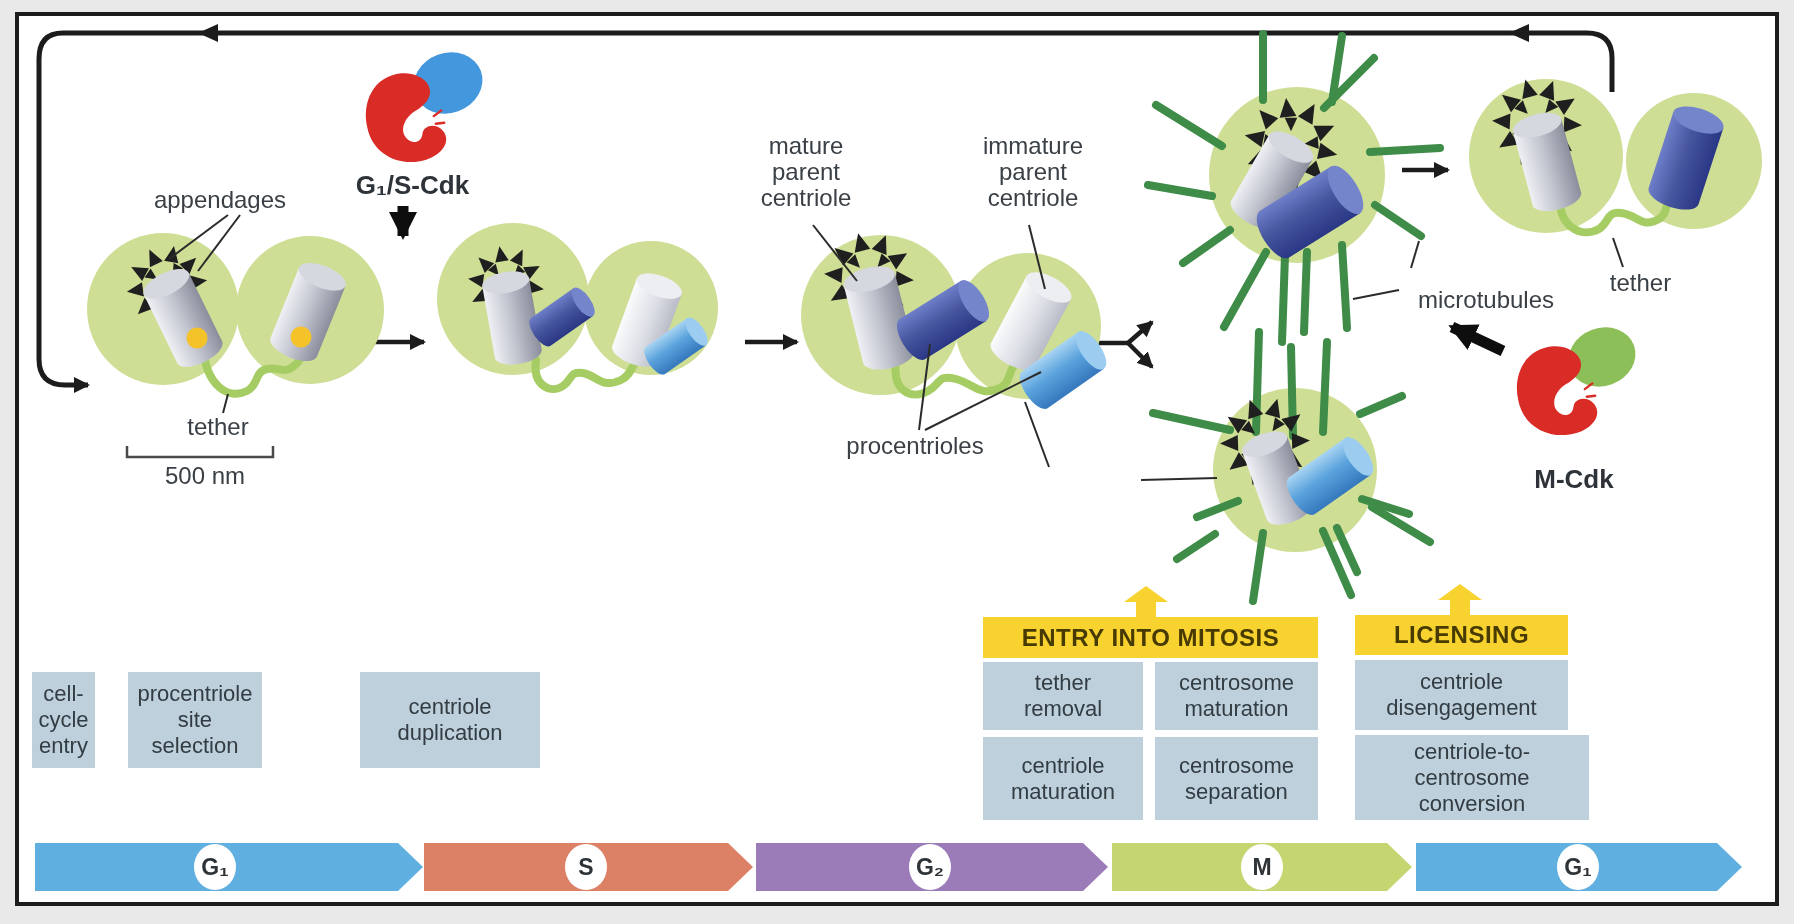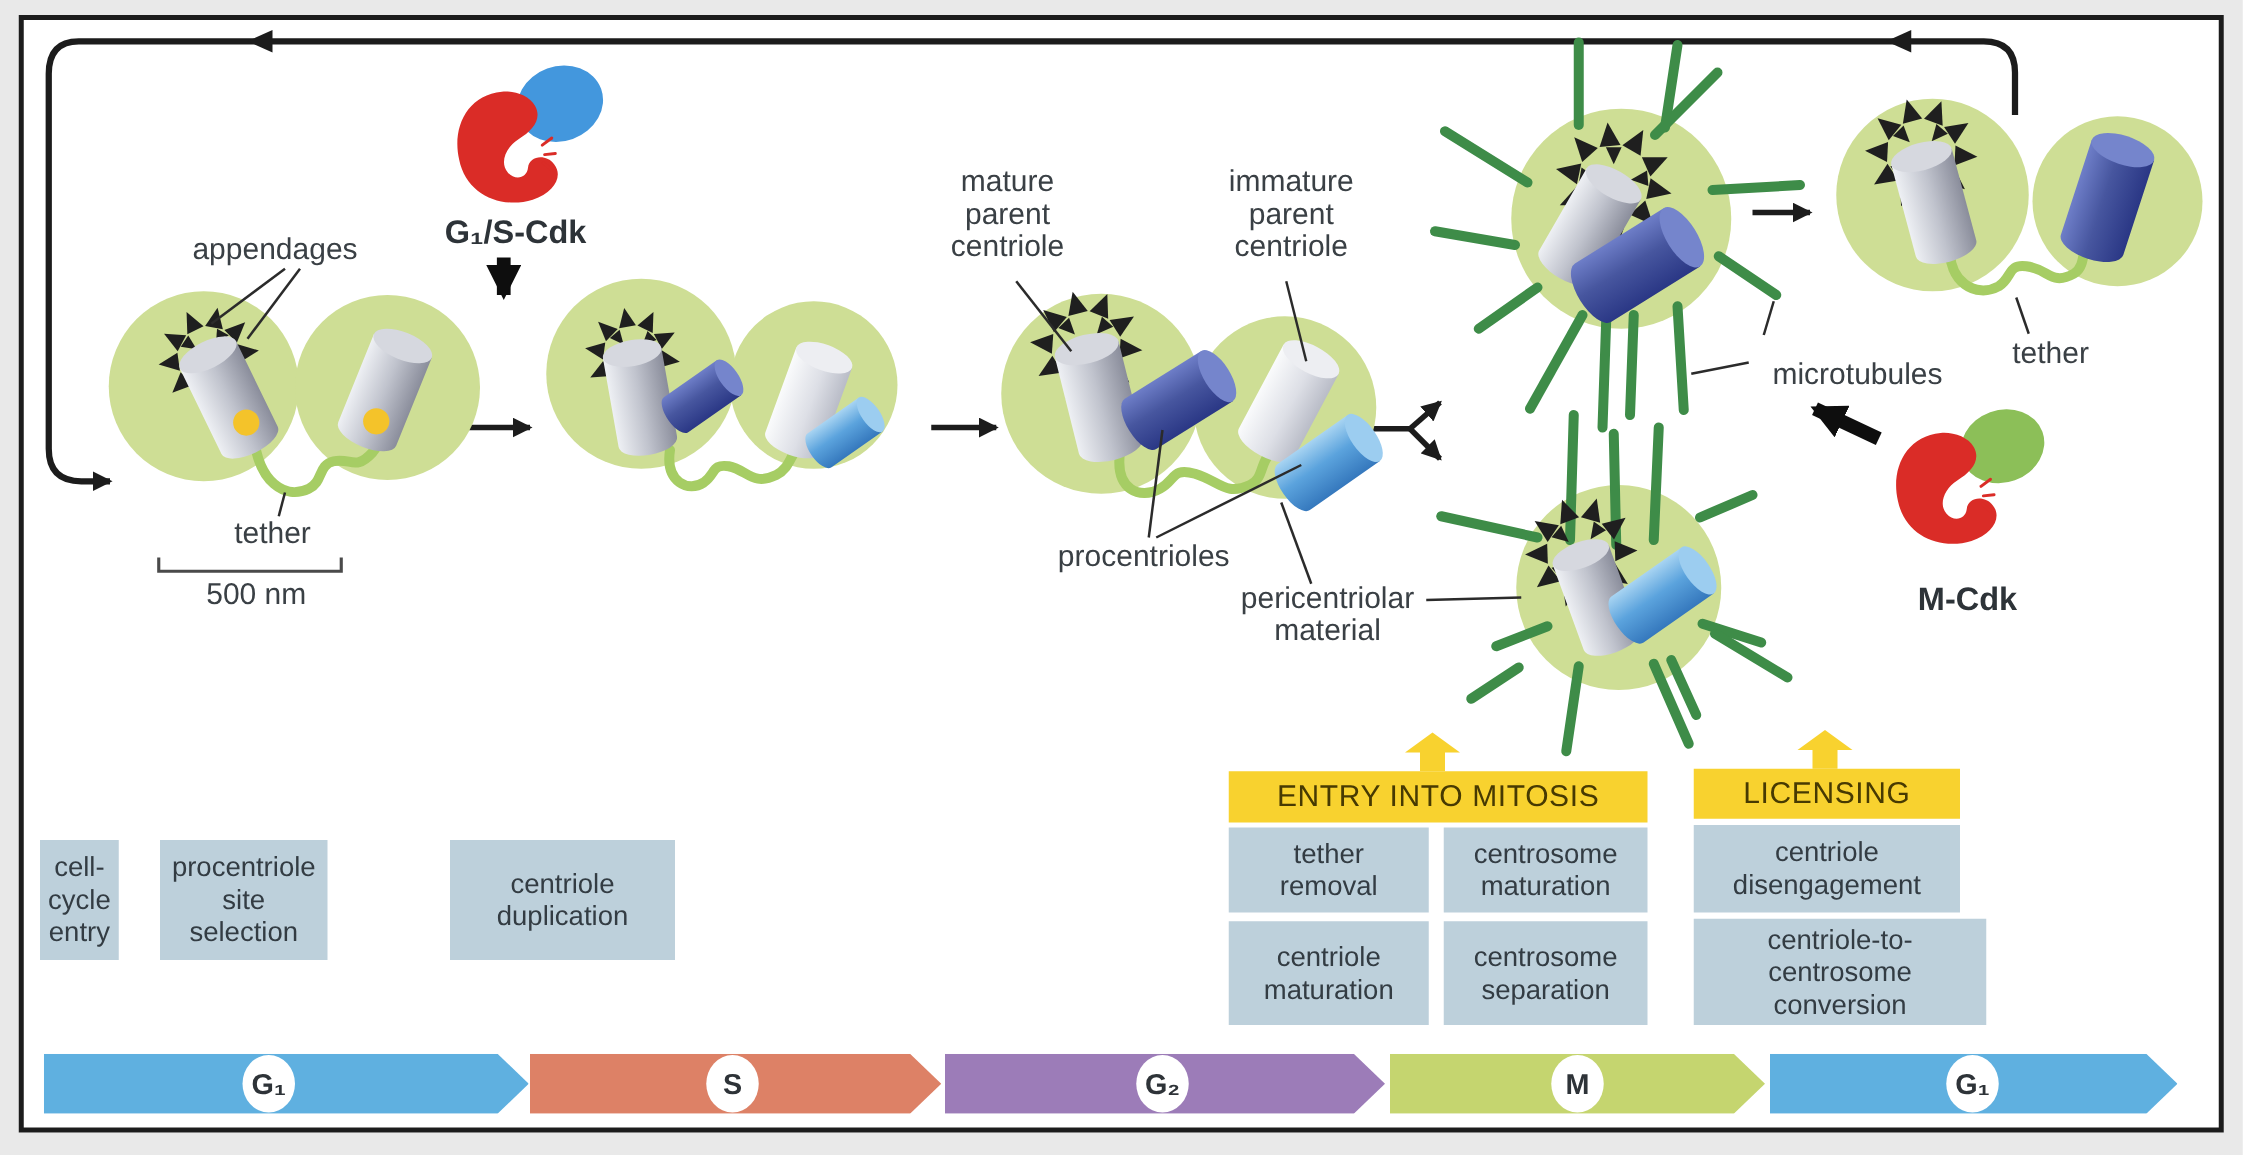--- a/index.html
+++ b/index.html
@@ -3,21 +3,21 @@
 <meta charset="utf-8">
 <style>
   html,body{margin:0;padding:0;background:#e9e9e9;font-family:"Liberation Sans",sans-serif;}
   .stage{position:relative;width:1794px;height:924px;background:#e9e9e9;overflow:hidden;}
   .inner{position:absolute;left:15px;top:12px;width:1756px;height:886px;background:#ffffff;border:4px solid #1c1c1c;}
   .art{position:absolute;left:0;top:0;width:1794px;height:924px;}
   .lbl{position:absolute;color:#3a4045;font-size:24px;line-height:26px;text-align:center;white-space:pre-line;}
   .lbl.bold{font-weight:bold;font-size:26px;color:#2d3338;}
   .pbox{position:absolute;background:#bdd0db;color:#333c43;font-size:22px;line-height:26px;
         display:flex;align-items:center;justify-content:center;text-align:center;white-space:pre-line;}
-  .banner{position:absolute;background:#f8d22f;color:#473a02;font-weight:normal;font-size:24px;
+  .banner{position:absolute;background:#f8d22f;color:#473a02;font-weight:bold;font-size:24px;
           display:flex;align-items:center;justify-content:center;text-align:center;letter-spacing:0.5px;}
   .phase-seg{position:absolute;top:843px;height:48px;
              clip-path:polygon(0 0,calc(100% - 25px) 0,100% 50%,calc(100% - 25px) 100%,0 100%);}
   .phase-oval{position:absolute;top:844px;width:42px;height:46px;background:#ffffff;border-radius:50%;
               display:flex;align-items:center;justify-content:center;font-weight:bold;font-size:23px;color:#2e3338;text-align:right;}
 </style>
 </head>
 <body>
 
 <div class="stage">
@@ -229,22 +229,20 @@
   <div class="lbl bold" style="left:330px;top:172px;width:165px;">G₁/S-Cdk</div>
   <div class="lbl" style="left:168px;top:414px;width:100px;">tether</div>
   <div class="lbl" style="left:145px;top:463px;width:120px;">500 nm</div>
   <div class="lbl" style="left:726px;top:133px;width:160px;">mature
 parent
 centriole</div>
   <div class="lbl" style="left:953px;top:133px;width:160px;">immature
 parent
 centriole</div>
   <div class="lbl" style="left:825px;top:433px;width:180px;">procentrioles</div>
-  <div class="lbl" style="left:972px;top:466px;width:180px;">pericentriolar
-material</div>
   <div class="lbl" style="left:1398px;top:270px;width:176px;margin-top:17px;">microtubules</div>
   <div class="lbl" style="left:1598px;top:270px;width:85px;">tether</div>
   <div class="lbl bold" style="left:1514px;top:466px;width:120px;">M-Cdk</div>
 
   <div class="pbox" style="left: 32px; top: 672px; width: 63px; height: 96px; background: rgb(189, 208, 219);">cell-
 cycle
 entry</div>
   <div class="pbox" style="left: 128px; top: 672px; width: 134px; height: 96px; background: rgb(189, 208, 219);">procentriole
 site
 selection</div>

